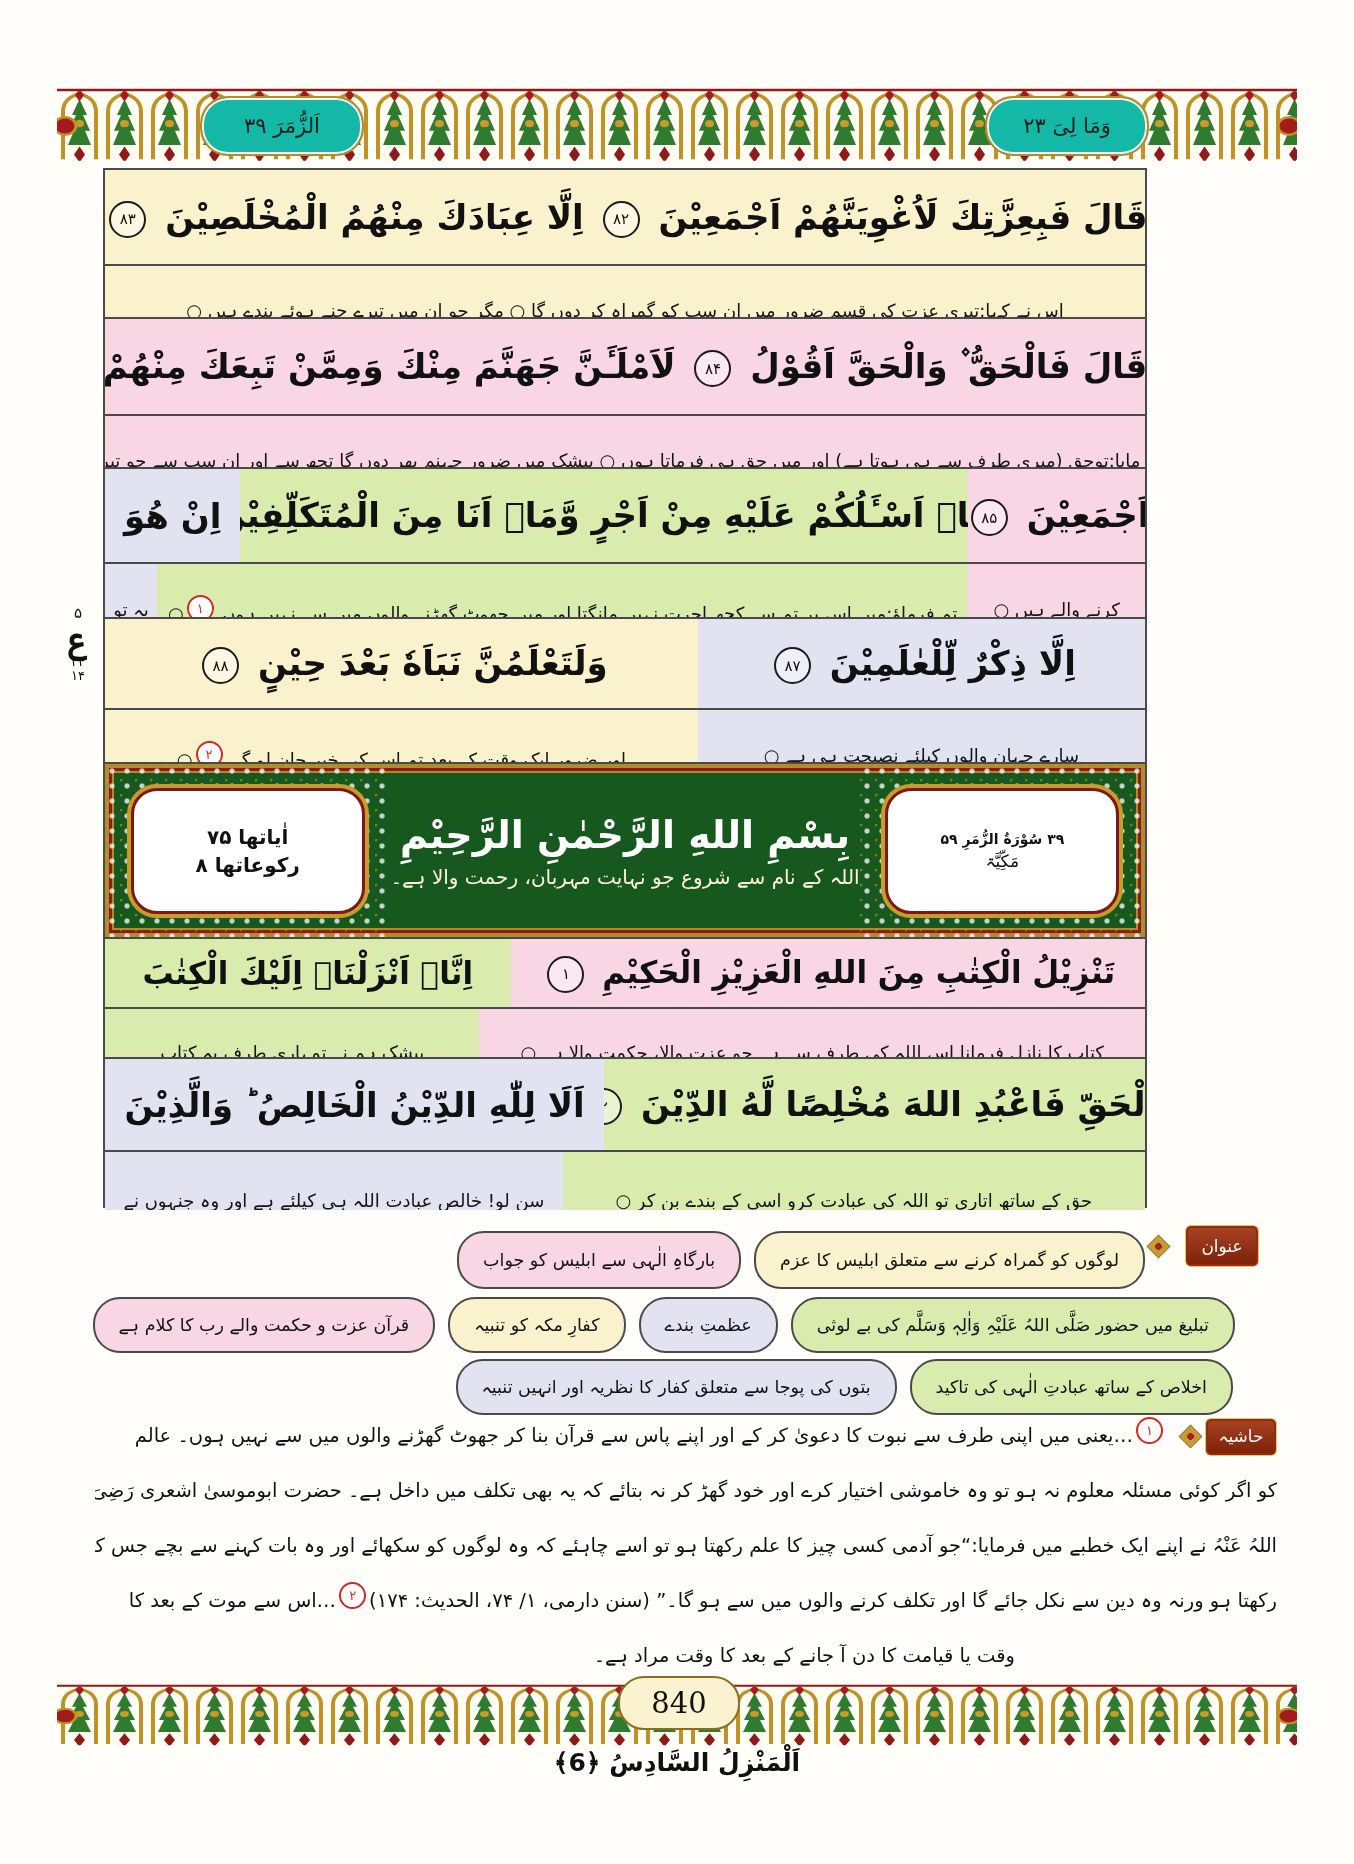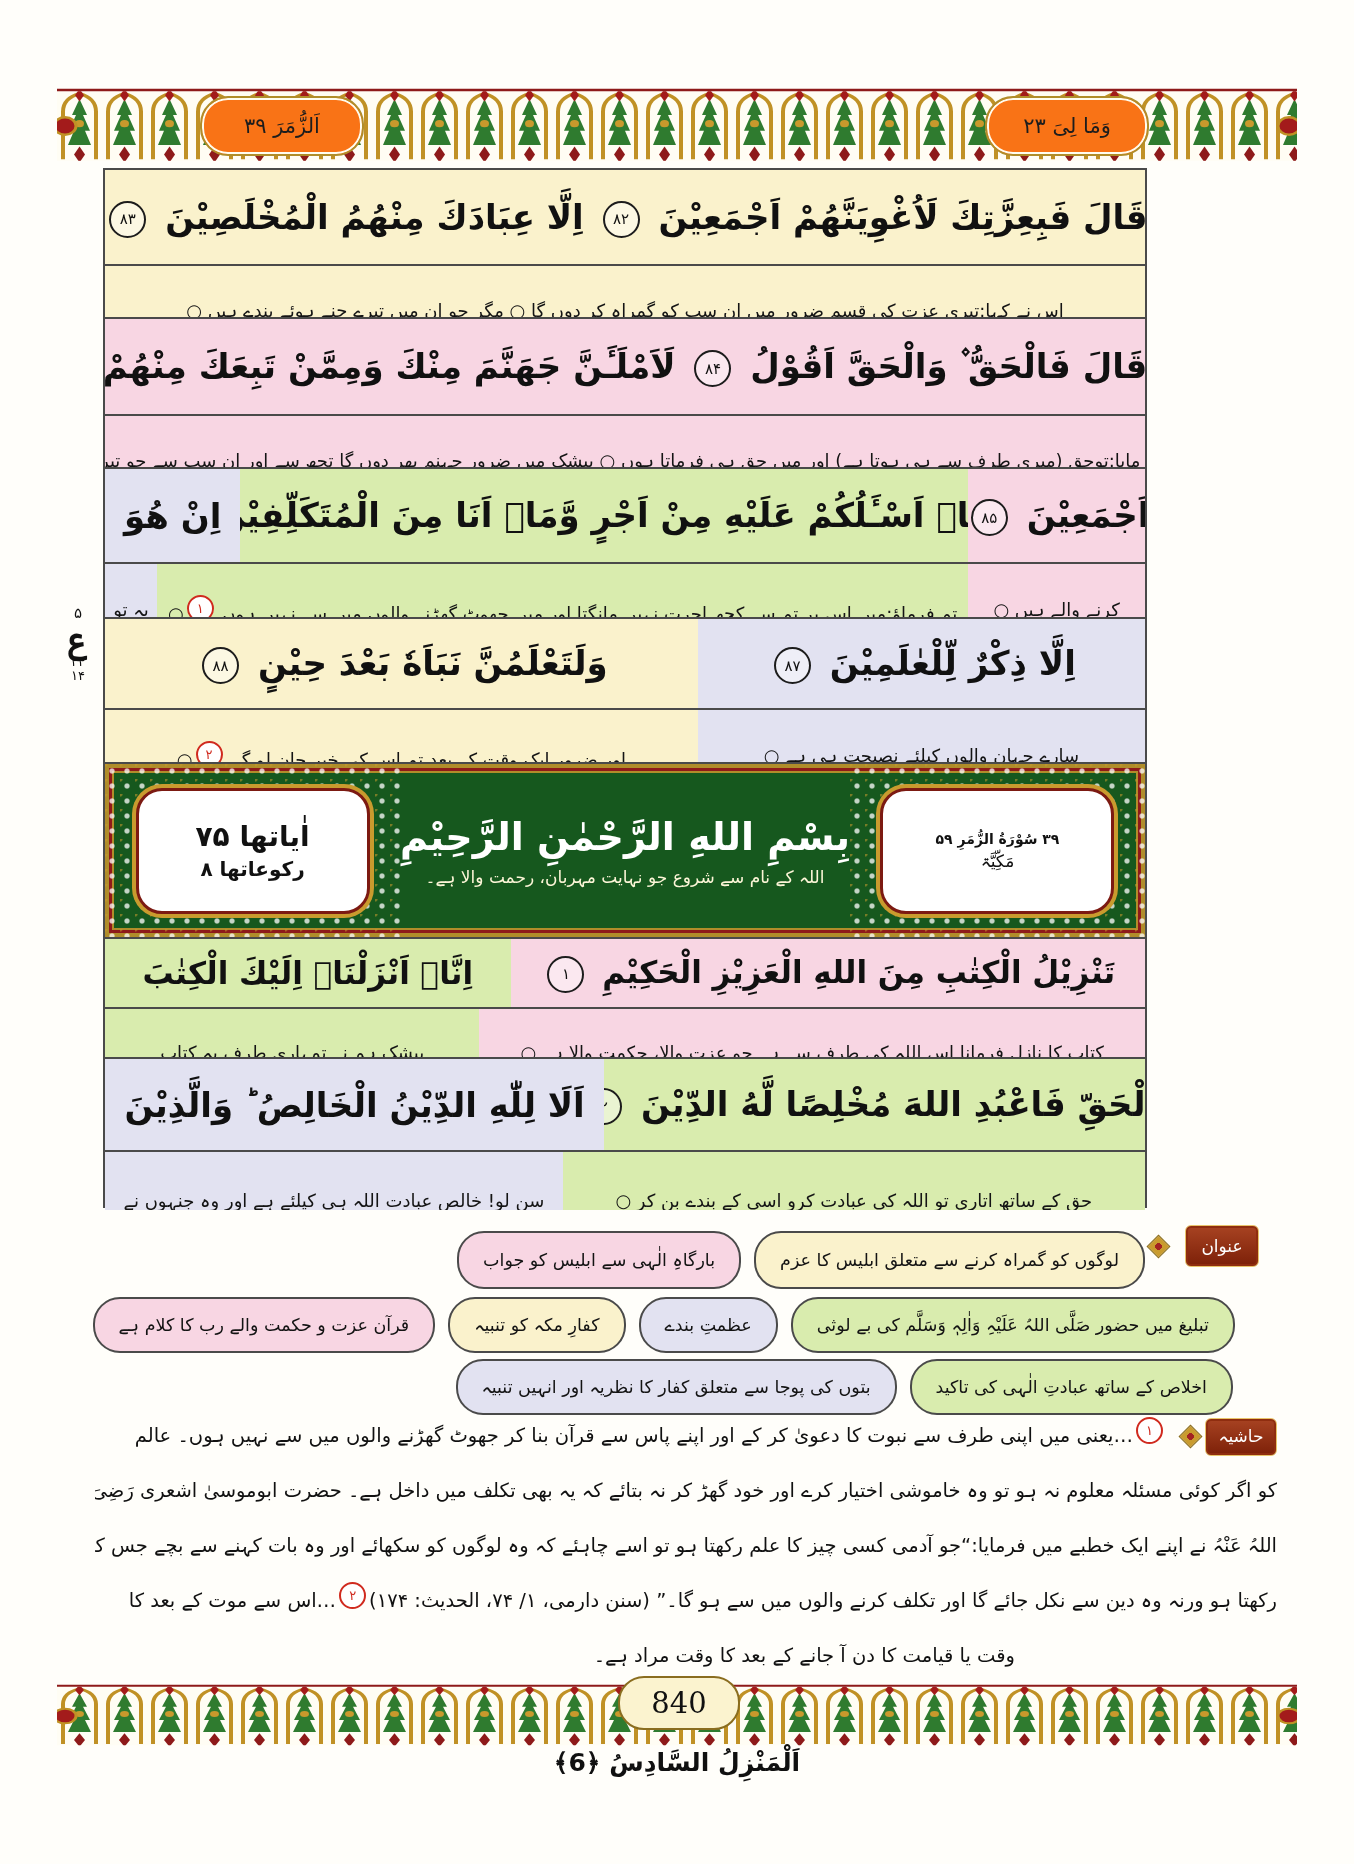--- a/index.html
+++ b/index.html
@@ -2,21 +2,21 @@
 <html lang="ur" dir="rtl"><head>
 <meta charset="utf-8">
 <style>
   html,body{margin:0;padding:0;background:#ffffff;}
   .page{position:relative;width:1354px;height:1864px;background:#fffefa;overflow:hidden;
         font-family:"DejaVu Sans",sans-serif;direction:rtl;}
   
   .strip{position:absolute;left:57px;width:1240px;}
   .strip-top{top:88px;height:76px;}
   .strip-bottom{top:1684px;height:64px;}
-  .tab{position:absolute;background:#f97316;border:2px solid #b08d2a;border-radius:28px;
+  .tab{position:absolute;background:#14b8a6;border:2px solid #b08d2a;border-radius:28px;
        display:flex;align-items:center;justify-content:center;font-size:21px;color:#1d1d1d;
        box-shadow:0 0 0 2px #fffdf0 inset;z-index:3;}
   .tab-surah{left:200px;top:96px;width:160px;height:56px;}
   .tab-juz{left:985px;top:96px;width:160px;height:56px;}
   .page-num-tab{position:absolute;left:618px;top:1676px;width:118px;height:50px;z-index:3;
        background:#fbf3cf;border:2px solid #8a6d1f;border-radius:26px;display:flex;align-items:center;
        justify-content:center;font-family:"DejaVu Serif",serif;font-size:29px;color:#111;}
   
   .main{position:absolute;left:103px;top:168px;width:1044px;height:1040px;border:2px solid #4a4a4a;
         box-sizing:border-box;display:flex;flex-direction:column;background:#fff;}
@@ -40,21 +40,21 @@
      background-image:radial-gradient(circle at 7px 7px, rgba(255,255,255,.75) 2px, transparent 3.2px),
                       radial-gradient(circle at 0 0, rgba(201,155,46,.55) 2px, transparent 3.2px);
      background-size:15px 15px,15px 15px;}
   .cartouche{width:212px;min-height:112px;background:#ffffff;border:3px solid #7c1a12;border-radius:26px;
      box-shadow:0 0 0 4px #c99b2e;display:flex;flex-direction:column;align-items:center;
      justify-content:center;gap:4px;padding:4px 8px;text-align:center;}
   .cart-l1{font-size:14px;font-weight:bold;color:#111;}
   .cart-l2{font-size:17px;color:#111;}
   .banner-center{flex:1;display:flex;flex-direction:column;align-items:center;justify-content:center;gap:8px;}
   .bismillah{font-size:38px;font-weight:bold;color:#ffffff;white-space:nowrap;}
-  .bismillah-ur{font-size:17px;color:#fdf6d8;white-space:nowrap;}
+  .bismillah-ur{font-size:20px;color:#fdf6d8;white-space:nowrap;}
   
   .ruku-marker{position:absolute;left:56px;top:606px;width:44px;text-align:center;color:#111;z-index:2;}
   .ruku-marker .r-top{font-size:15px;line-height:15px;}
   .ruku-marker .r-ain{font-size:34px;line-height:34px;font-weight:bold;font-family:"DejaVu Serif",serif;}
   .ruku-marker .r-n{font-size:13px;line-height:14px;}
   
   .topics{position:absolute;left:103px;top:1218px;width:1170px;direction:rtl;}
   .topic-row{display:flex;direction:rtl;align-items:center;gap:13px;}
   .tr-a{margin-right:128px;height:54px;margin-bottom:12px;}
   .tr-b{margin-right:38px;height:52px;margin-bottom:10px;}
@@ -178,21 +178,21 @@
           <div class="cart-l1">۳۹ سُوْرَةُ الزُّمَرِ ۵۹</div>
           <div class="cart-l2">مَکِّیَّۃ</div>
         </div>
       </div>
       <div class="banner-center">
         <div class="bismillah">بِسْمِ اللهِ الرَّحْمٰنِ الرَّحِيْمِ</div>
         <div class="bismillah-ur">اللہ کے نام سے شروع جو نہایت مہربان، رحمت والا ہے۔</div>
       </div>
       <div class="banner-side">
         <div class="cartouche">
-          <div class="cart-l1" style="font-size:28px">اٰیاتها ۷۵</div>
+          <div class="cart-l1" style="font-size:20px">اٰیاتها ۷۵</div>
           <div class="cart-l1" style="font-size:20px">رکوعاتها ۸</div>
         </div>
       </div>
     </div>
 
     <div class="row" style="height:70px">
       <div class="seg bg-pink" style="width:61%">
           <span class="ar ar-sm">تَنْزِيْلُ الْكِتٰبِ مِنَ اللهِ الْعَزِيْزِ الْحَكِيْمِ <span class="ayah">۱</span></span>
         </div>
       <div class="seg bg-green" style="width:39%">

